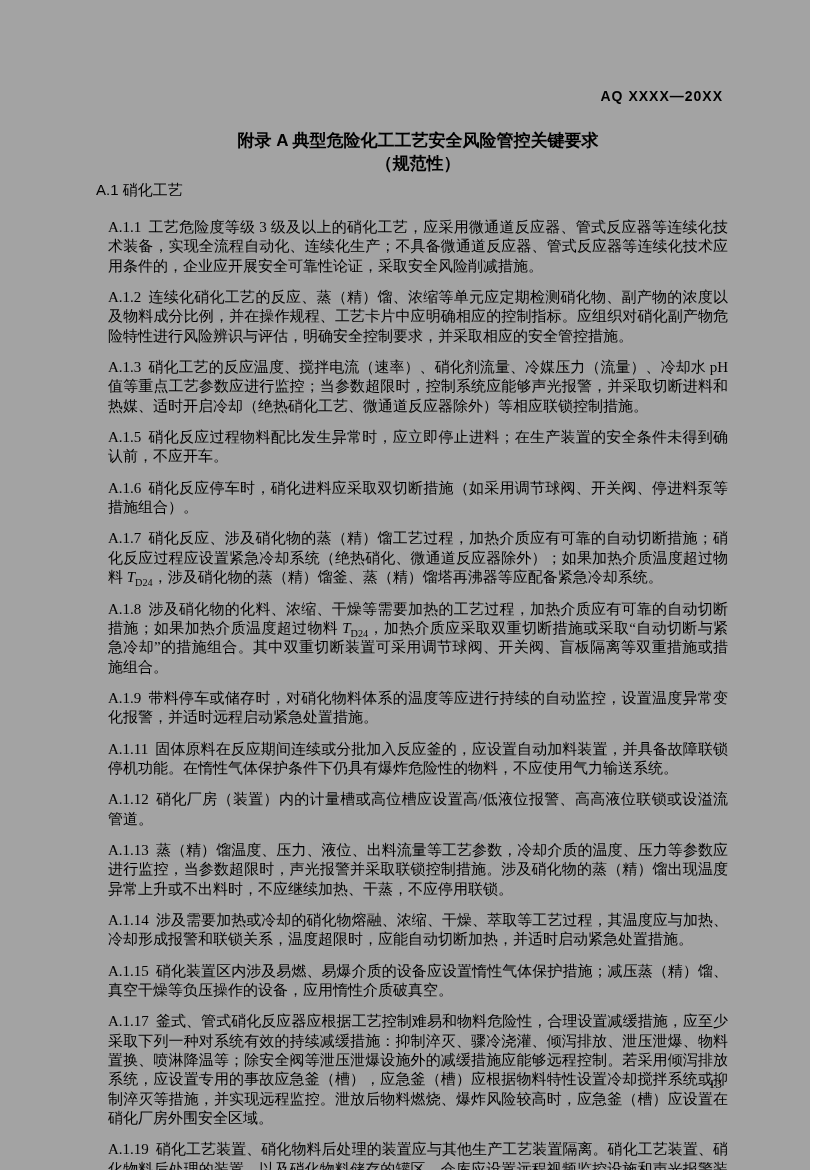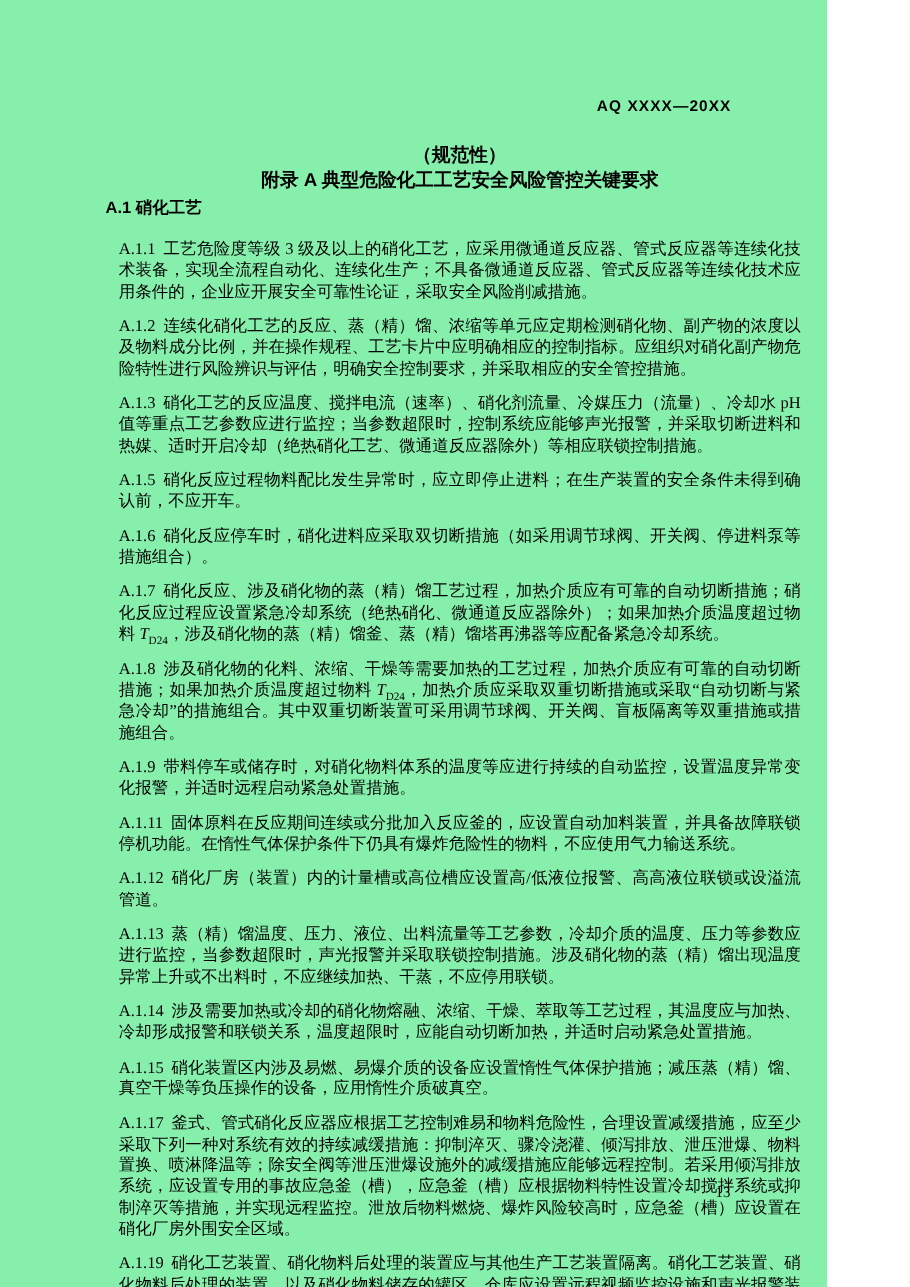--- a/index.html
+++ b/index.html
@@ -2,23 +2,23 @@
 <html><head>
 <meta charset="utf-8">
 <style>
   html, body {
     margin: 0;
     padding: 0;
     background: #ffffff;
   }
   .page {
     position: relative;
-    width: 752px;
+    width: 810px;
     height: 1170px;
-    background: #86efac;
+    background: #a3a3a3;
     color: #000000;
     font-family: "Liberation Serif", "DejaVu Serif", serif;
     overflow: hidden;
   }
   .header-code {
     position: absolute;
     top: 88px;
     right: 87px;
     font-family: "Liberation Sans", "DejaVu Sans", sans-serif;
     font-weight: bold;
@@ -36,21 +36,21 @@
     font-weight: bold;
     font-size: 17px;
     line-height: 23px;
   }
   .section-heading {
     position: absolute;
     top: 181px;
     left: 96px;
     width: 644px;
     font-family: "Liberation Sans", "DejaVu Sans", sans-serif;
-    font-weight: bold;
+    font-weight: normal;
     font-size: 15px;
     line-height: 18px;
   }
   .body-text {
     position: absolute;
     top: 206px;
     left: 96px;
     width: 644px;
     font-size: 15px;
     line-height: 19.35px;
@@ -76,22 +76,22 @@
   }
 </style>
 </head>
 <body>
 
 <div class="page">
 
   <div class="header-code">AQ XXXX—20XX</div>
 
   <div class="title-block">
+    <div>附录 A 典型危险化工工艺安全风险管控关键要求</div>
     <div>（规范性）</div>
-    <div>附录 A 典型危险化工工艺安全风险管控关键要求</div>
   </div>
 
   <div class="section-heading">A.1 硝化工艺</div>
 
   <div class="body-text">
     <p class="para"><span class="pnum">A.1.1</span><span>工艺危险度等级 3 级及以上的硝化工艺，应采用微通道反应器、管式反应器等连续化技术装备，实现全流程自动化、连续化生产；不具备微通道反应器、管式反应器等连续化技术应用条件的，企业应开展安全可靠性论证，采取安全风险削减措施。</span></p>
     <p class="para"><span class="pnum">A.1.2</span><span>连续化硝化工艺的反应、蒸（精）馏、浓缩等单元应定期检测硝化物、副产物的浓度以及物料成分比例，并在操作规程、工艺卡片中应明确相应的控制指标。应组织对硝化副产物危险特性进行风险辨识与评估，明确安全控制要求，并采取相应的安全管控措施。</span></p>
     <p class="para"><span class="pnum">A.1.3</span><span>硝化工艺的反应温度、搅拌电流（速率）、硝化剂流量、冷媒压力（流量）、冷却水 pH 值等重点工艺参数应进行监控；当参数超限时，控制系统应能够声光报警，并采取切断进料和热媒、适时开启冷却（绝热硝化工艺、微通道反应器除外）等相应联锁控制措施。</span></p>
     <p class="para"><span class="pnum">A.1.5</span><span>硝化反应过程物料配比发生异常时，应立即停止进料；在生产装置的安全条件未得到确认前，不应开车。</span></p>
     <p class="para"><span class="pnum">A.1.6</span><span>硝化反应停车时，硝化进料应采取双切断措施（如采用调节球阀、开关阀、停进料泵等措施组合）。</span></p>

